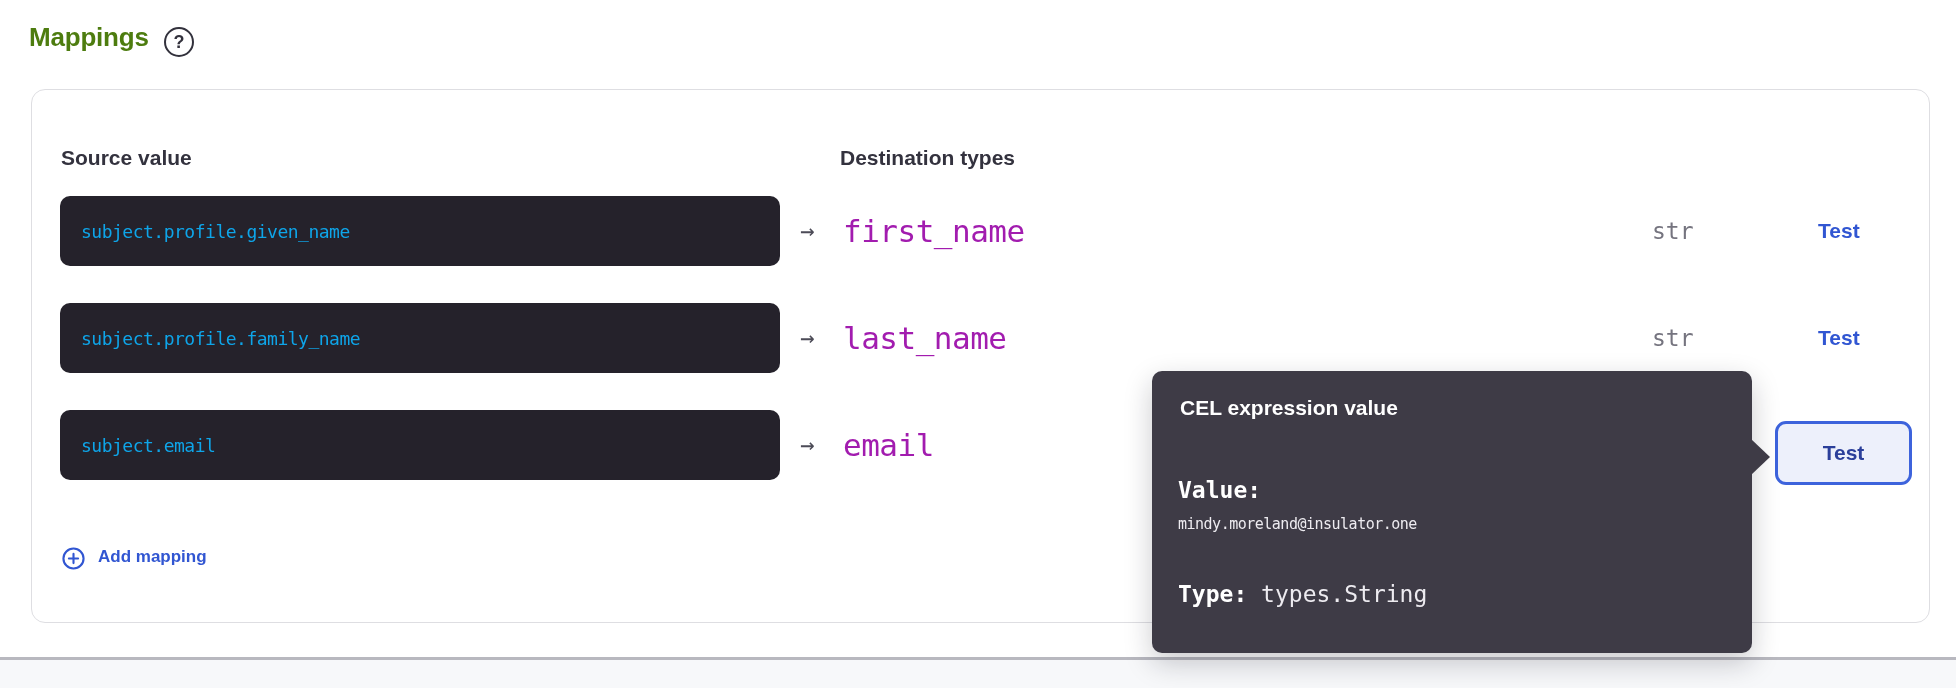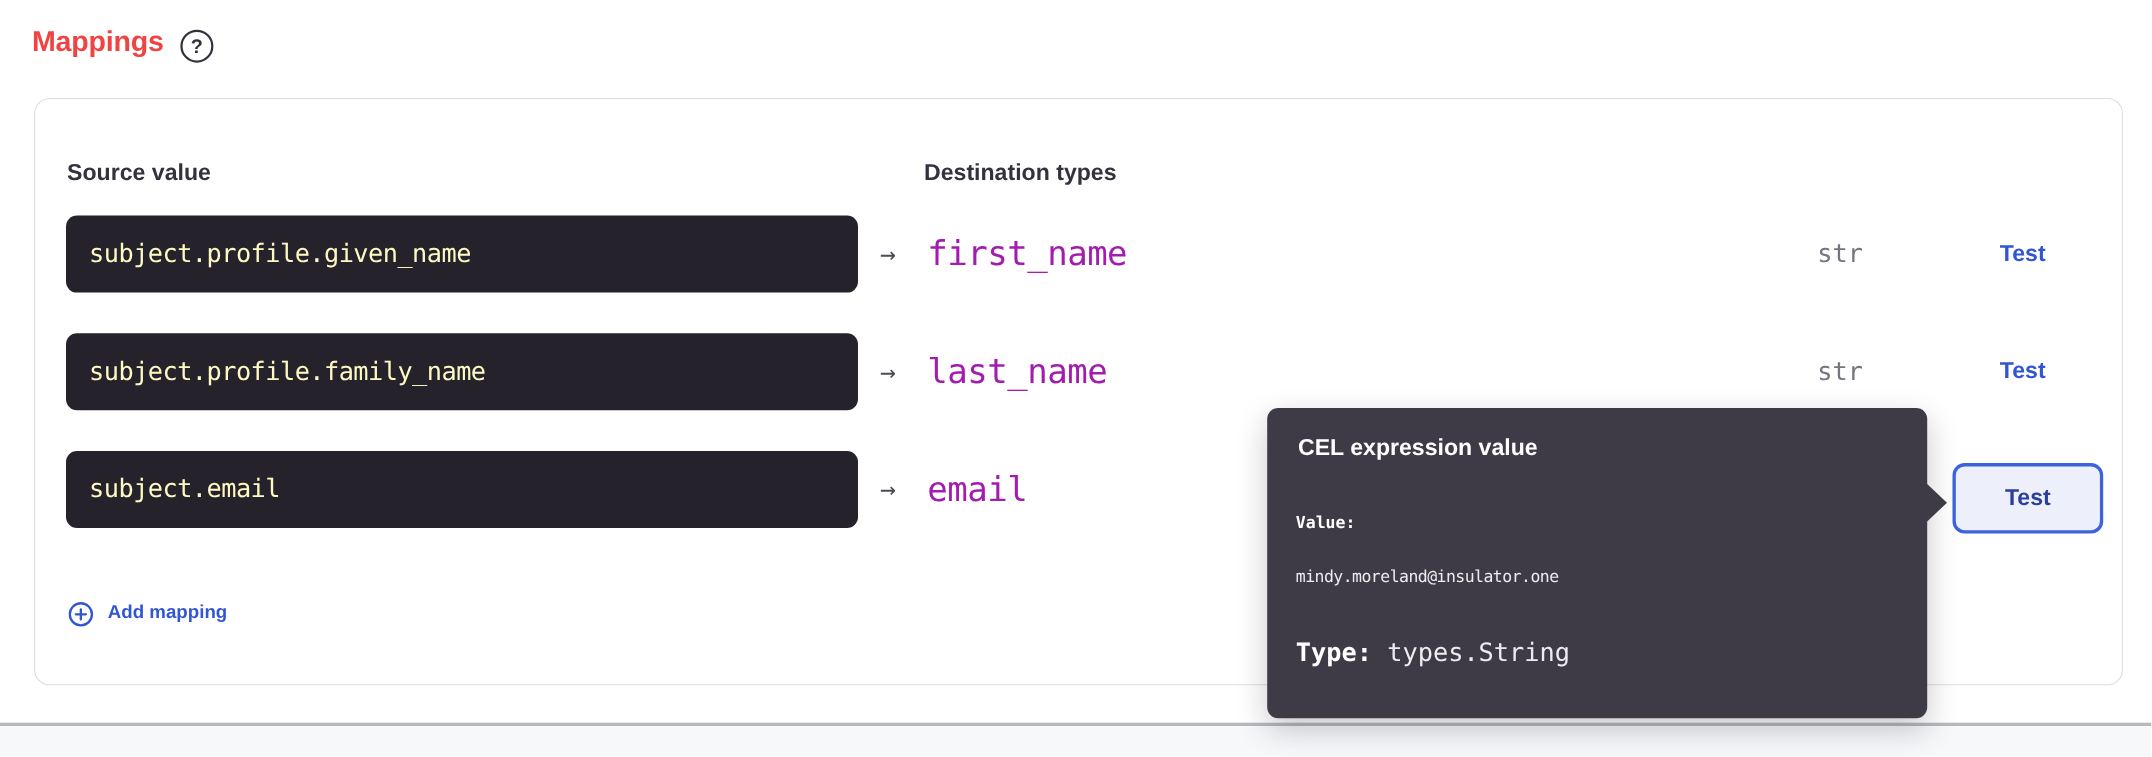--- a/index.html
+++ b/index.html
@@ -4,21 +4,21 @@
 <style>
   html,body{margin:0;padding:0;background:#ffffff;}
   .stage{
     position:relative;width:1956px;height:688px;background:#ffffff;
     font-family:"Liberation Sans",sans-serif;overflow:hidden;
   }
   .abs{position:absolute;}
 
   
   .page-title{
-    left:29px;top:22px;font-size:26px;font-weight:700;color:#ef4444;letter-spacing:-.2px;
+    left:29px;top:22px;font-size:26px;font-weight:700;color:#4d7c0f;letter-spacing:-.2px;
   }
   .help-icon{
     left:164px;top:27px;width:30px;height:30px;border:2.5px solid #32313c;border-radius:50%;
     display:flex;align-items:center;justify-content:center;
     font-size:18px;font-weight:700;color:#32313c;cursor:pointer;box-sizing:border-box;
   }
 
   
   .card{
     left:31px;top:89px;width:1899px;height:534px;background:#ffffff;
@@ -31,21 +31,21 @@
   .col-source{left:61px;}
   .col-dest{left:840px;}
 
   
   .source-box{
     left:60px;width:720px;height:70px;background:#25222b;border-radius:10px;
     display:flex;align-items:center;padding-left:21px;box-sizing:border-box;cursor:text;
   }
   .mono{font-family:"DejaVu Sans Mono",monospace;}
   .source-box .code{
-    color:#fef9c3;font-size:23px;letter-spacing:-.5px;white-space:pre;
+    color:#0ea5e9;font-size:18px;letter-spacing:-.5px;white-space:pre;
   }
   .row-1{top:196px;} .row-2{top:303px;} .row-3{top:410px;}
 
   .arrow{
     left:800px;width:36px;height:70px;display:flex;align-items:center;
     color:#4c4b57;font-size:24px;
   }
   .dest{
     left:843px;height:70px;display:flex;align-items:center;
     color:#a21caf;font-size:31px;letter-spacing:-.5px;
@@ -78,21 +78,21 @@
   .tooltip{
     left:1152px;top:371px;width:600px;height:282px;background:#3e3b46;border-radius:10px;
     box-shadow:0 10px 28px rgba(20,20,30,.22);z-index:10;
   }
   .tooltip .tip-arrow{
     position:absolute;right:-18px;top:68px;width:0;height:0;
     border-top:18px solid transparent;border-bottom:18px solid transparent;
     border-left:19px solid #3e3b46;
   }
   .tip-title{position:absolute;left:28px;top:25px;color:#ffffff;font-size:21px;font-weight:700;}
-  .tip-value-label{position:absolute;left:26px;top:95px;color:#ffffff;font-size:15px;font-weight:700;}
+  .tip-value-label{position:absolute;left:26px;top:106px;color:#ffffff;font-size:23px;font-weight:700;}
   .tip-value{position:absolute;left:26px;top:144px;color:#edebf0;font-size:15px;letter-spacing:-.5px;white-space:pre;}
   .tip-type-row{position:absolute;left:26px;top:210px;font-size:23px;color:#edebf0;white-space:pre;}
   .tip-type-row .b{font-weight:700;color:#ffffff;}
 
   
   .bottom-divider{left:0;top:657px;width:1956px;height:3px;background:#b8b8bf;}
   .bottom-strip{left:0;top:660px;width:1956px;height:28px;background:#f7f8fa;}
 </style>
 </head>
 <body>

